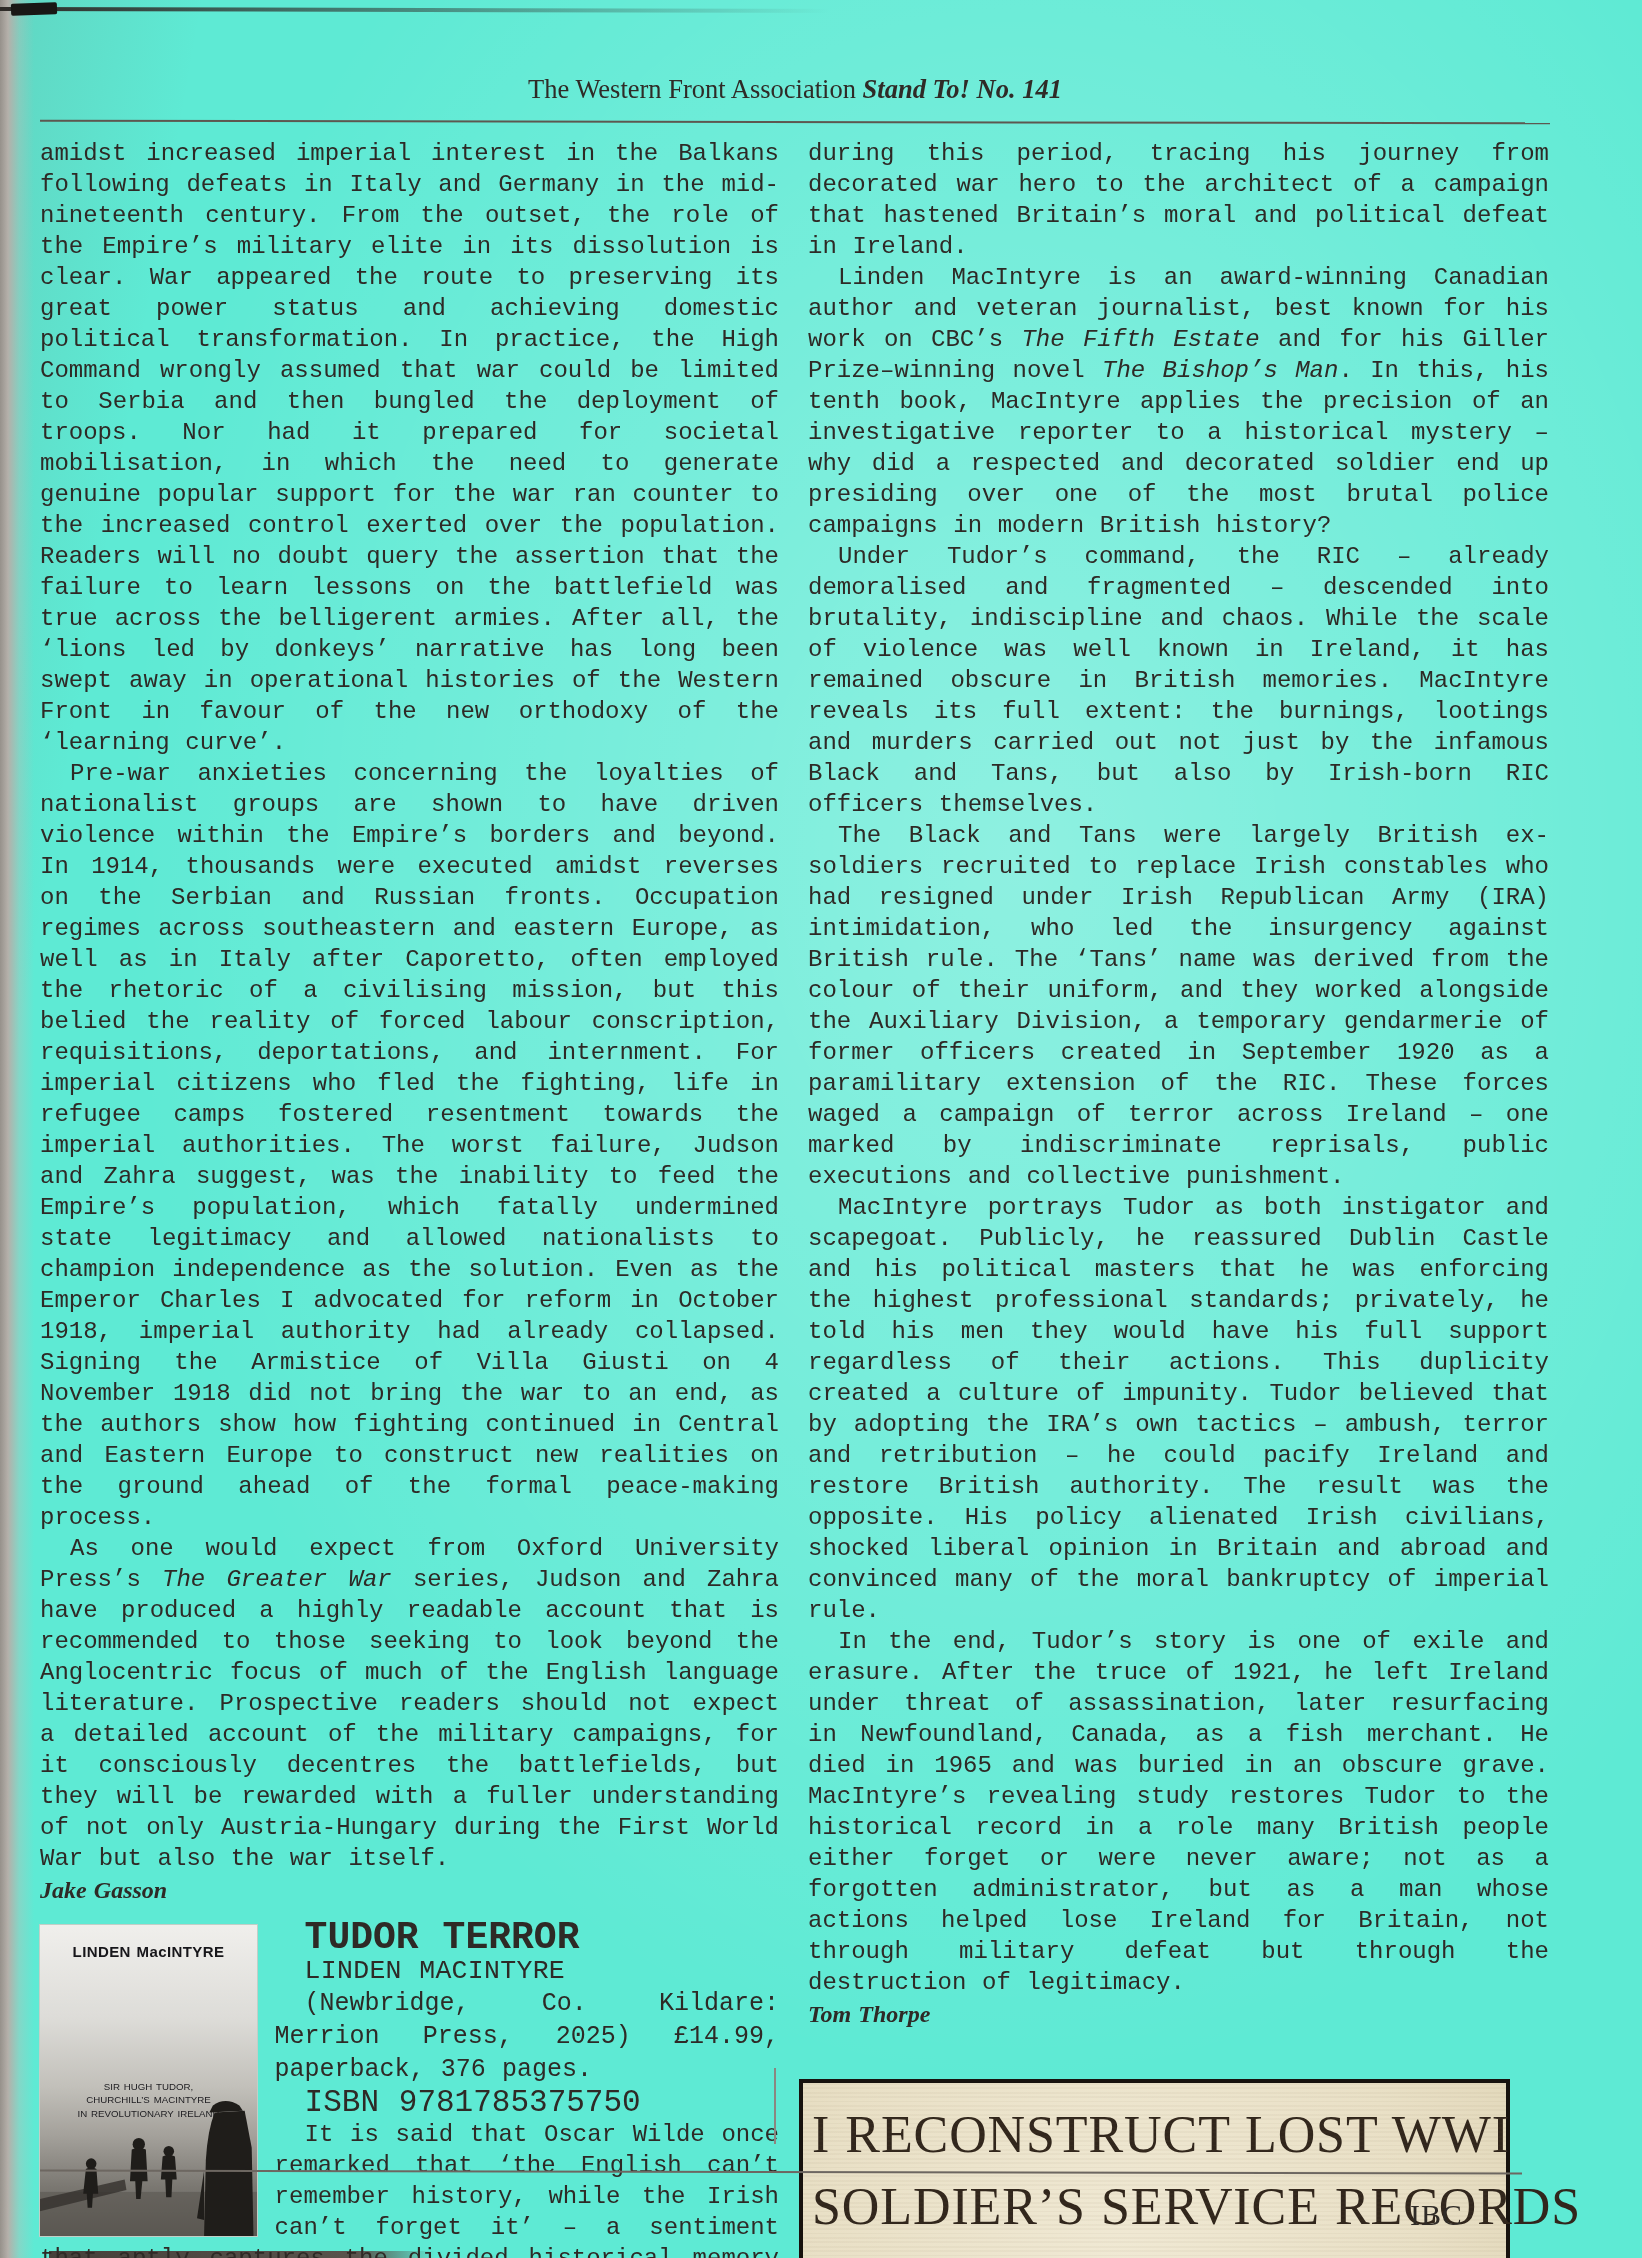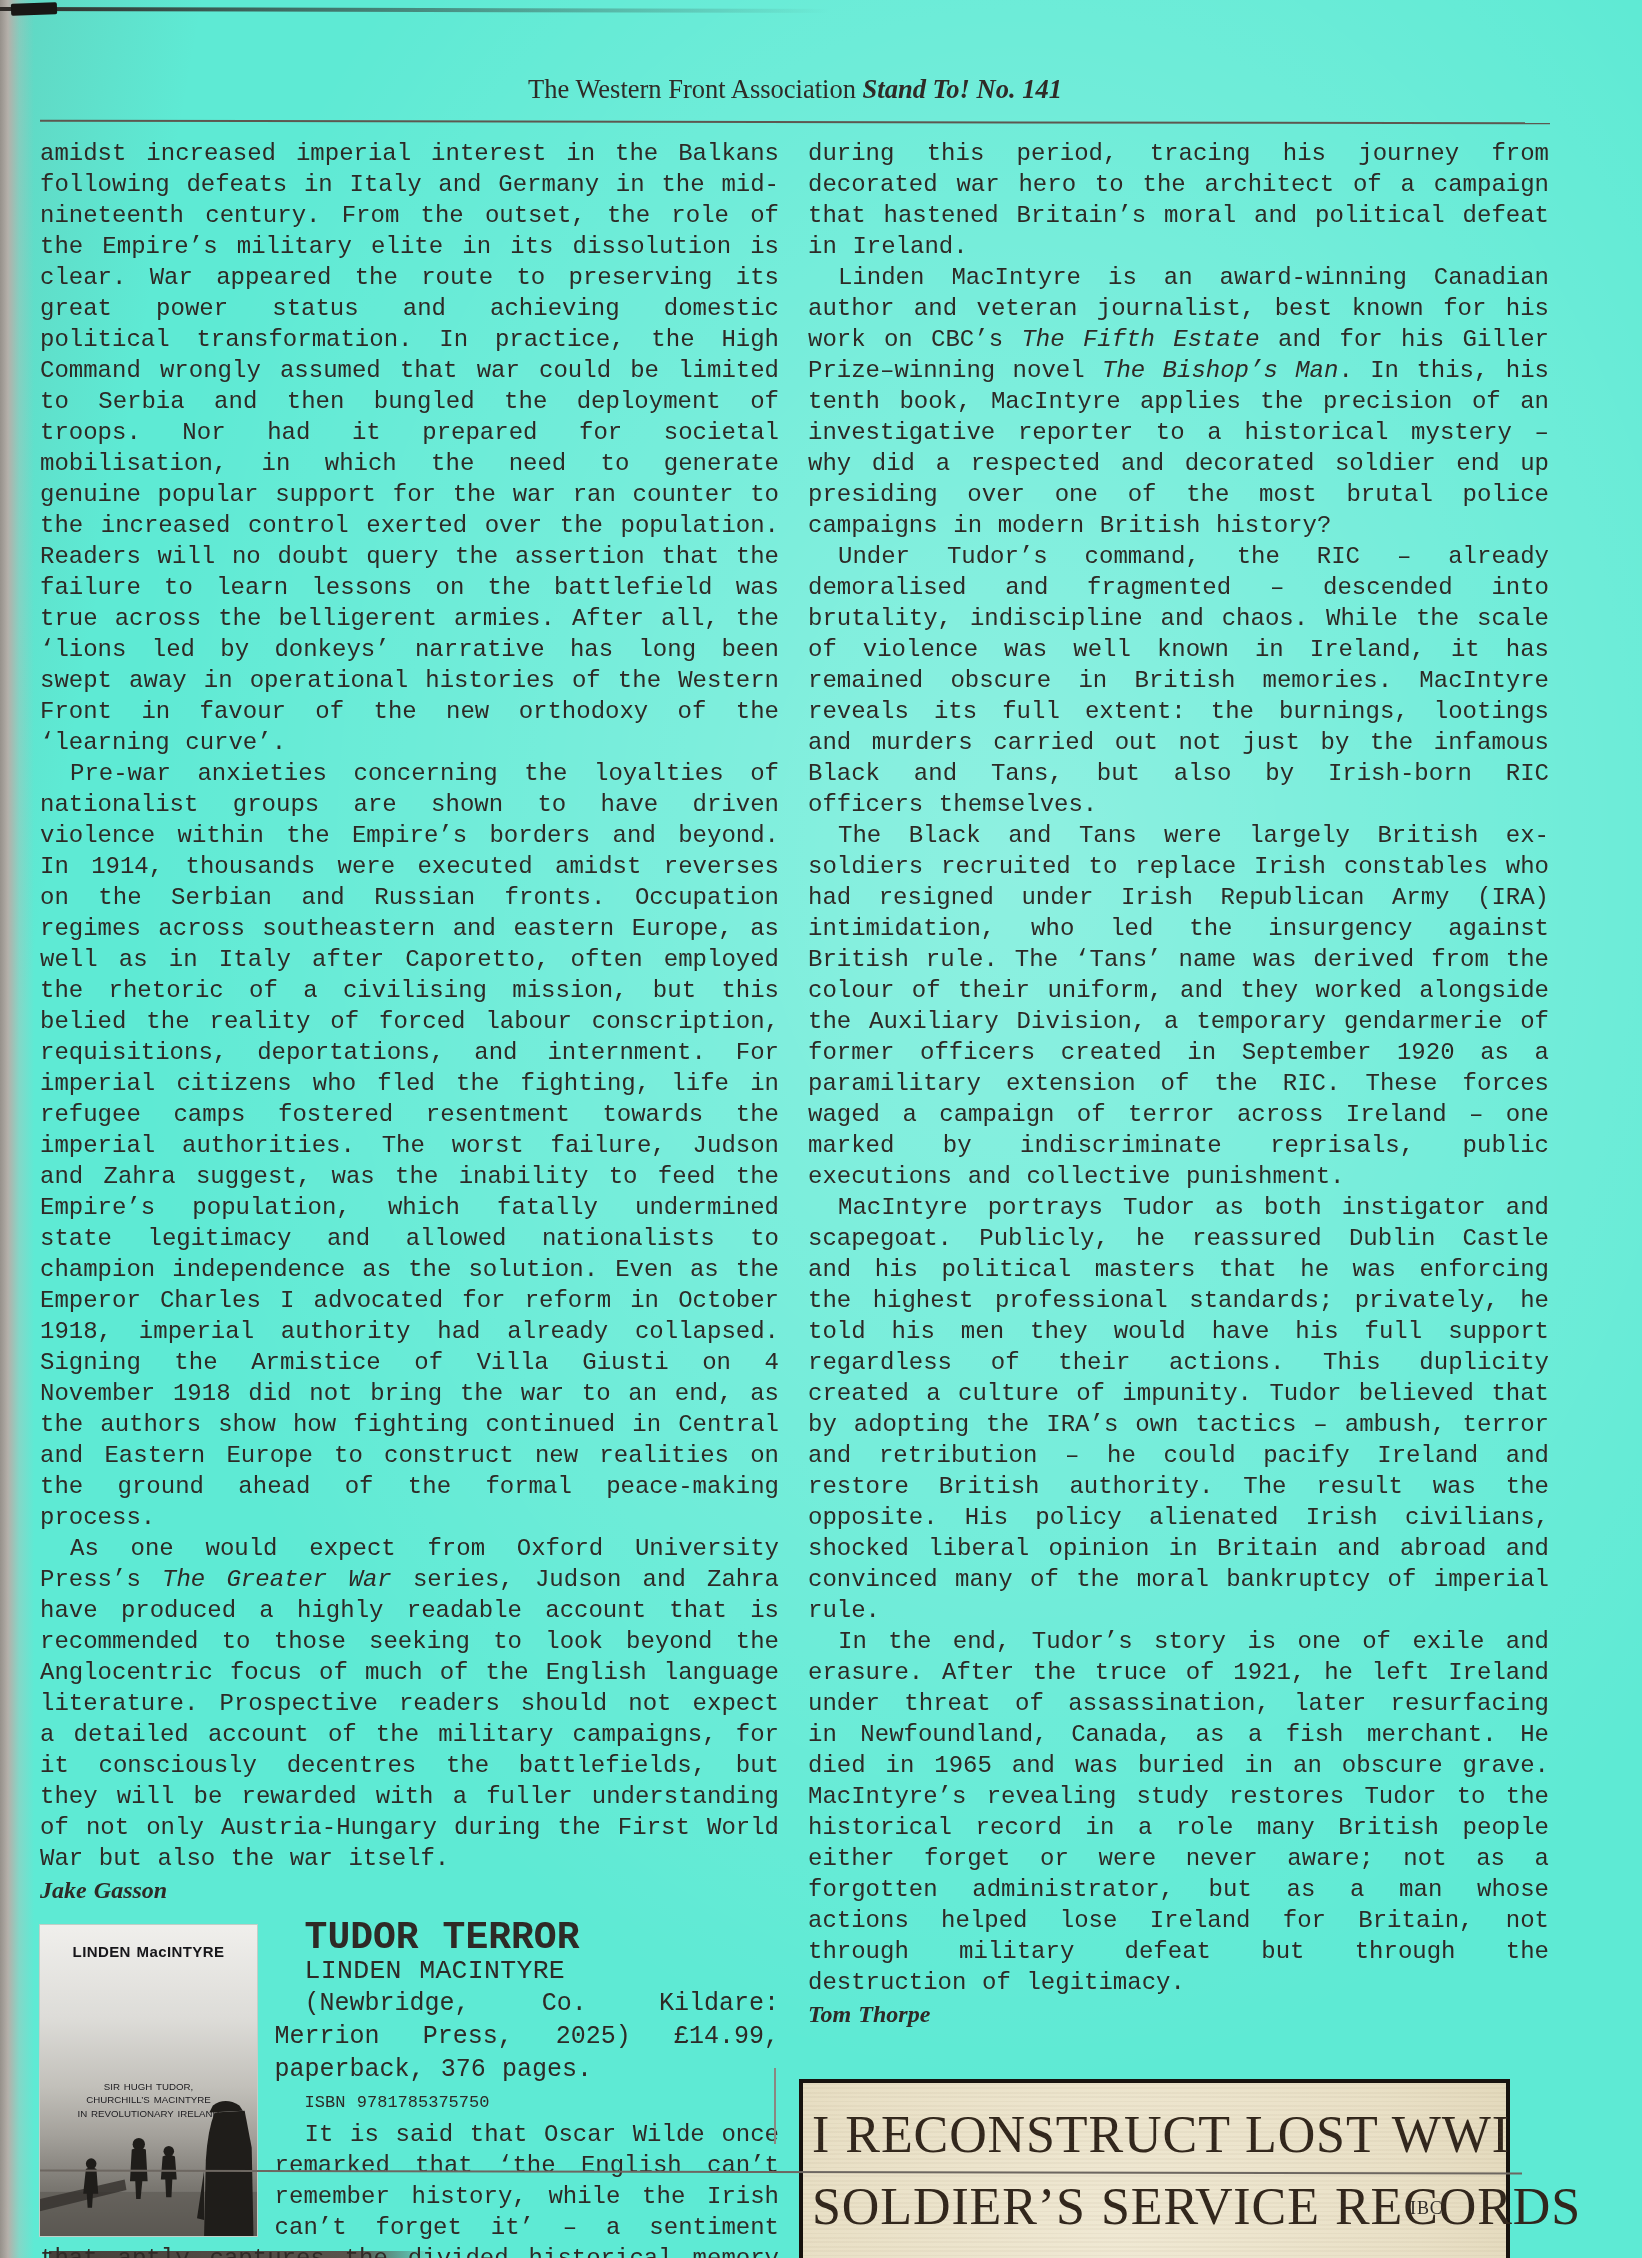--- a/index.html
+++ b/index.html
@@ -40,42 +40,42 @@
   .cover-title{position:absolute;top:39px;left:0;width:100%;text-align:center;
     font-family:"Liberation Sans",sans-serif;font-weight:bold;font-size:34px;line-height:35px;letter-spacing:-0.9px;color:#d93a2e;}
   .cover-sub{position:absolute;top:155px;left:0;width:100%;text-align:center;
     font-family:"Liberation Sans",sans-serif;font-weight:normal;font-size:9.7px;line-height:13.2px;color:#1d1c20;}
   .cover-fig{position:absolute;left:0;bottom:0;width:100%;height:150px;}
 
   .r2-heading{font-weight:bold;font-size:38px;line-height:35px;text-indent:0;text-align:left;}
   .r2-author{font-size:26.5px;line-height:32px;text-indent:0;text-align:left;letter-spacing:0.3px;}
   .r2-title{font-weight:bold;font-style:italic;font-size:26.5px;line-height:34px;text-indent:0;text-align:left;}
   .r2-imprint{font-size:25px;line-height:33px;text-indent:0;}
-  .r2-isbn{font-size:17px;line-height:33px;text-indent:0;text-align:left;}
+  .r2-isbn{font-size:31px;line-height:33px;text-indent:0;text-align:left;}
 
   
   .ad{margin:49px 0 0 -8.8px;width:711px;border:4.4px solid #17120e;box-sizing:border-box;
     background:radial-gradient(ellipse at 45% 30%, #f0e9d4 0%, #e9e0c6 55%, #ddd2b2 100%);
     position:relative;padding:16px 8.8px 14px 8.8px;
     font-family:"Liberation Sans",sans-serif;color:#241b12;}
   .ad::before{content:"";position:absolute;inset:0;pointer-events:none;
     background:repeating-linear-gradient(180deg, rgba(120,100,70,.05) 0 1.8px, rgba(0,0,0,0) 1.8px 4.4px);}
   .ad-title{font-family:"Liberation Serif",serif;font-size:52px;line-height:72px;text-align:center;color:#31261c;letter-spacing:0.9px;white-space:nowrap;}
   .ad-line1{margin-top:19.4px;font-size:26.5px;line-height:39px;text-align:center;font-weight:bold;letter-spacing:-0.3px;}
   .ad-flex{display:flex;align-items:stretch;}
   .ad-left{width:76%;text-align:center;}
   .ad-bodyrest{font-size:26.5px;line-height:41px;font-weight:bold;letter-spacing:-0.3px;padding:0 3.5px;}
   .ad-f1{margin-top:26.5px;font-size:34px;font-weight:bold;letter-spacing:0.4px;}
   .ad-f2{margin-top:10.6px;font-size:31px;font-weight:bold;letter-spacing:0;}
   .ad-soldier{width:24%;position:relative;}
   .ad-soldier svg{position:absolute;right:1.8px;bottom:-12.4px;width:100%;height:108%;}
 
   
   .bottom-rule{position:absolute;left:40px;top:2171px;width:1482px;height:1.8px;background:#6d6761;transform:rotate(.12deg);}
-  .ibc{position:absolute;left:1410px;top:2198px;font-size:18px;letter-spacing:0.9px;color:#2f2b27;}
+  .ibc{position:absolute;left:1410px;top:2198px;font-size:30px;letter-spacing:0.9px;color:#2f2b27;}
   .col-divider{position:absolute;left:774px;top:2068px;width:1.8px;height:76px;background:#8b8680;}
 </style>
 </head>
 <body>
 
 <div class="page">
 
   <div class="scan-left"></div>
   <div class="scan-top-line"></div>
   <div class="scan-corner"></div>

